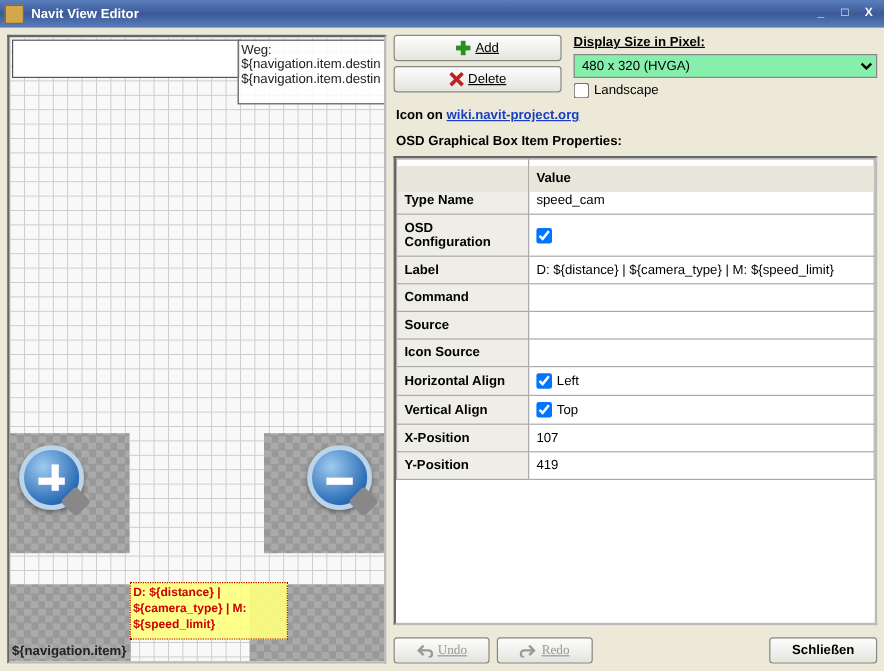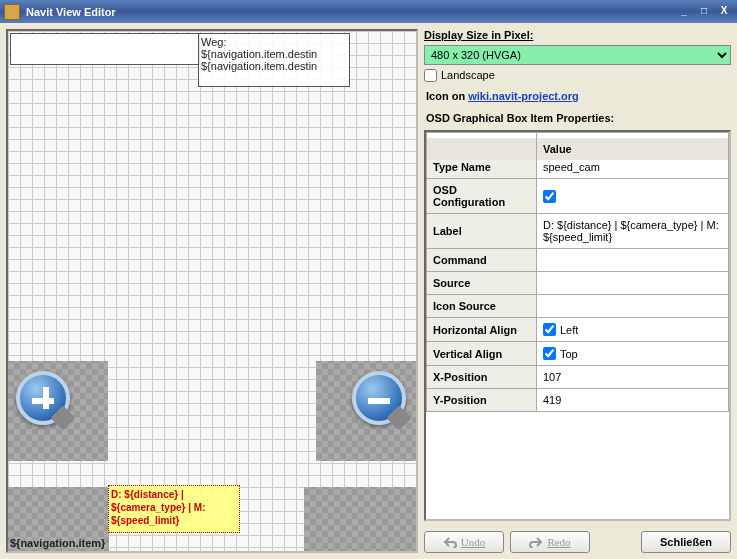--- a/index.html
+++ b/index.html
@@ -37,21 +37,21 @@
     margin-left: 2px;
     cursor: pointer;
   }
   .window-body {
     display: flex;
     height: 536px;
     padding: 6px;
     gap: 6px;
   }
   .left-panel {
-    width: 412px;
+    width: 316px;
     border: 2px inset #bbb;
     background: #f8f8f8;
     position: relative;
     overflow: hidden;
   }
   .grid-bg {
     position: absolute;
     inset: 0;
     background-image:
       linear-gradient(to right, #ccc 1px, transparent 1px),
@@ -277,20 +277,30 @@
 
     <div class="yellow-highlight" style="left:100px; bottom:18px; width:132px; height:48px; white-space:pre;">D: ${distance} |
 ${camera_type} | M:
 ${speed_limit}</div>
 
     <div class="nav-label" style="left:2px; bottom:2px;">${navigation.item}</div>
   </div>
 
   <div class="right-panel">
     <div class="top-controls">
+      <div class="btn-col">
+        <button class="win-button">
+          <span class="icon-plus"></span>
+          <u><span>Add</span></u>
+        </button>
+        <button class="win-button">
+          <span class="icon-x"></span>
+          <u><span>Delete</span></u>
+        </button>
+      </div>
       <div class="size-col">
         <label>Display Size in Pixel:</label>
         <select>
           <option>480 x 320 (HVGA)</option>
         </select>
         <div class="chk-row">
           <input type="checkbox" style="">
           <span>Landscape</span>
         </div>
       </div>

